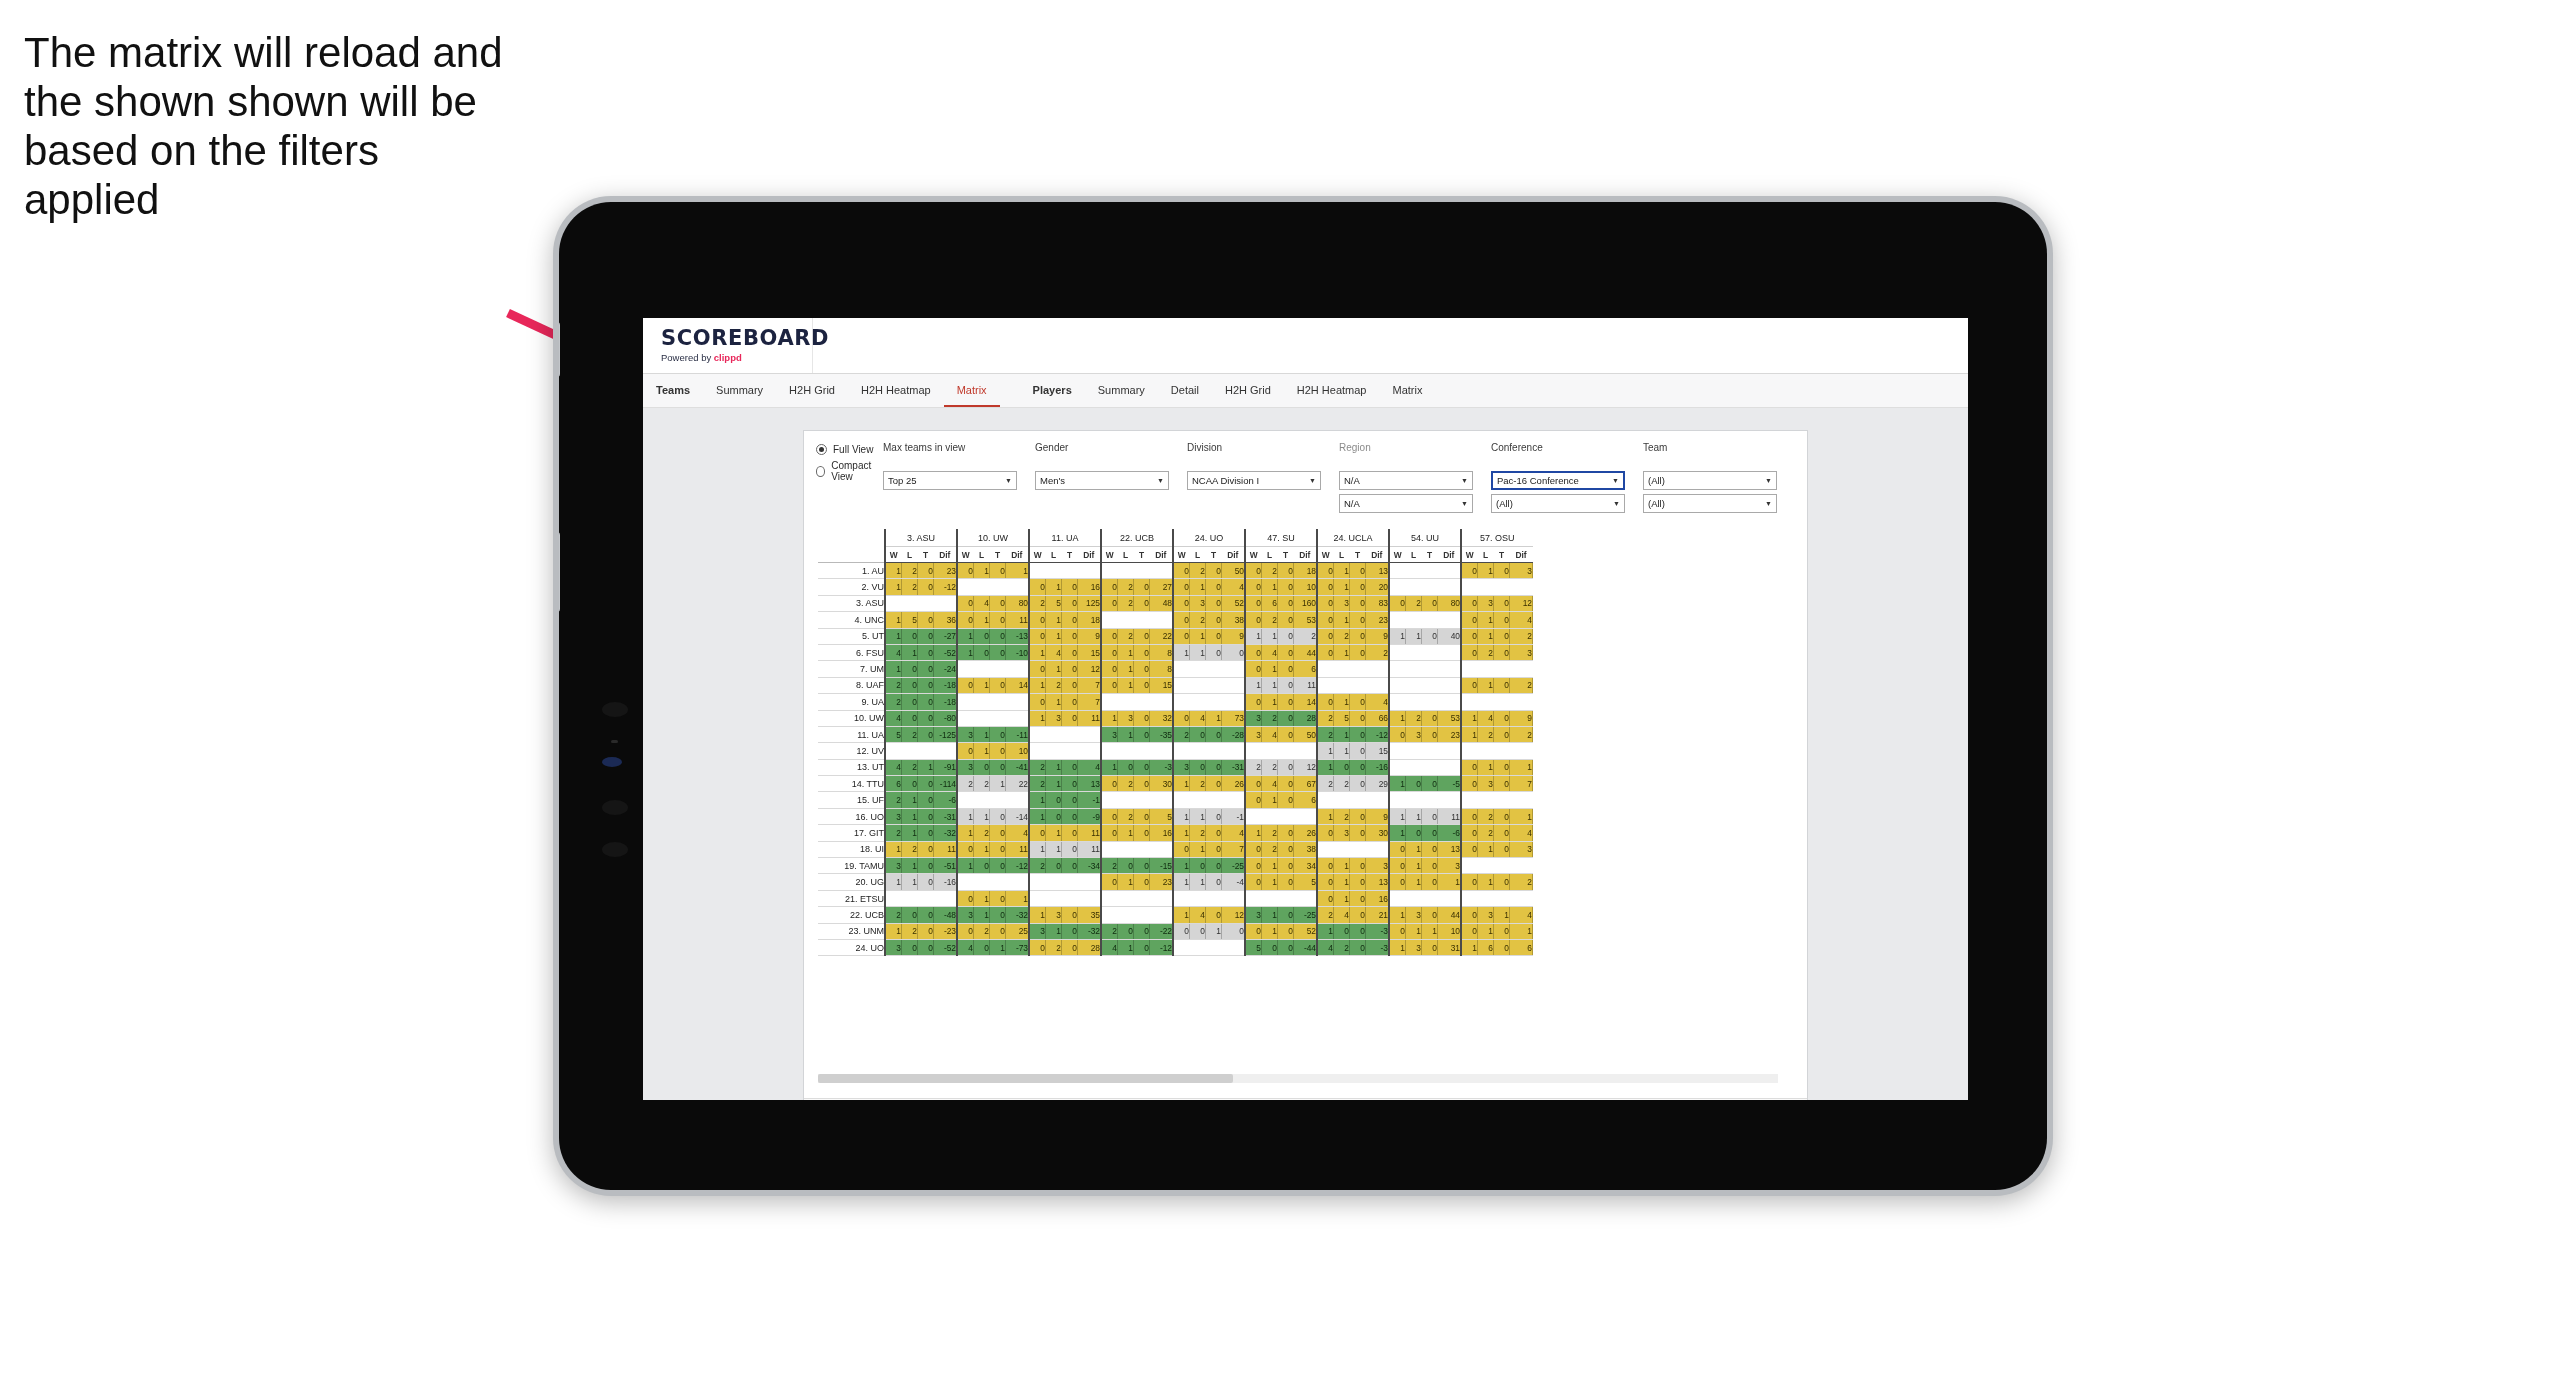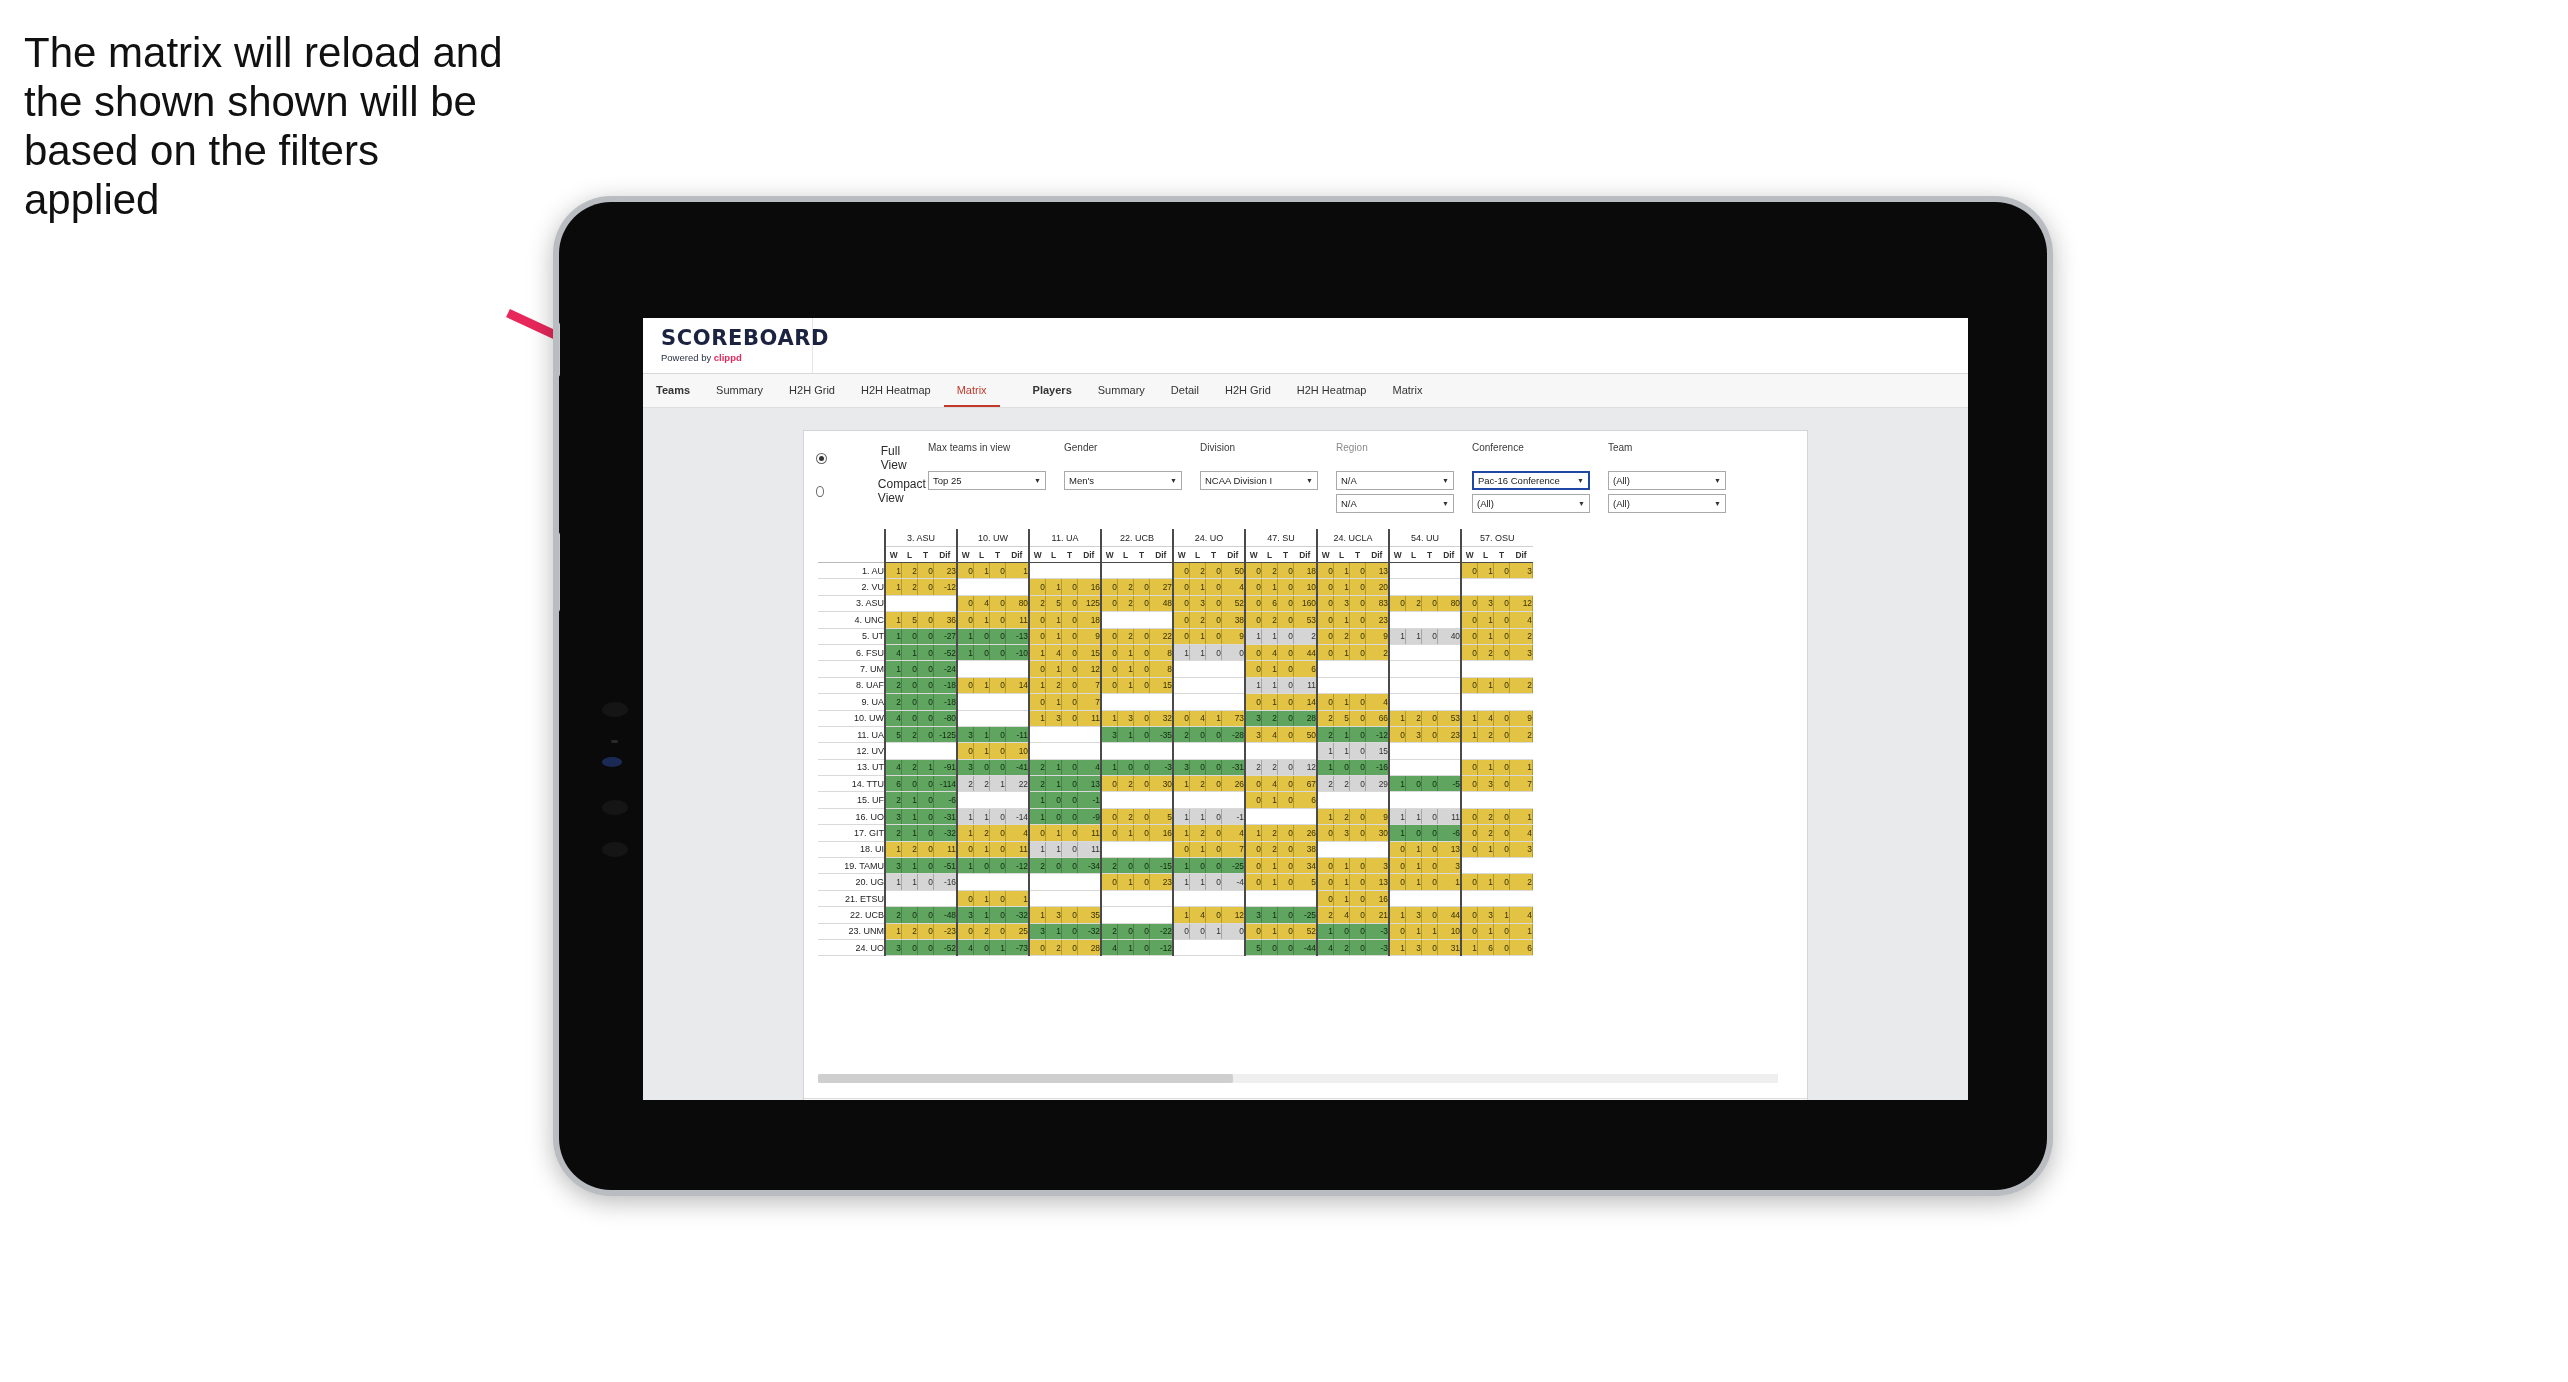--- a/index.html
+++ b/index.html
@@ -58,27 +58,27 @@
   
   #work{padding:22px 0 0 0;}
   #sheet{margin:0 auto;width:1005px;background:#fff;border:1px solid #d2d4d7;
     box-sizing:border-box;height:700px;position:relative;overflow:hidden;}
 
   
   #filters{display:flex;align-items:flex-start;padding:11px 12px 8px 12px;gap:0;}
   .fgrp{margin-right:18px;}
   .flabel{font-size:10px;color:#3a3a3a;margin-bottom:17px;line-height:12px;}
   .flabel.dim{color:#8b8b8b;}
-  .fsel{width:118px;height:19px;border:1px solid #a9a9a9;background:#fff;
+  .fsel{width:134px;height:19px;border:1px solid #a9a9a9;background:#fff;
     font-size:9.5px;color:#222;display:flex;align-items:center;padding:0 4px;
     box-sizing:border-box;justify-content:space-between;margin-bottom:4px;}
   .fsel.hl{border:2px solid #1f47a3;}
   .caret{font-size:7px;color:#333;}
   .radios{width:112px;padding-top:2px;}
-  .radio{display:flex;align-items:center;font-size:12px;color:#2b2b2b;margin-bottom:5px;gap:48px;}
+  .radio{display:flex;align-items:center;font-size:10px;color:#2b2b2b;margin-bottom:5px;}
   .rd{width:9px;height:9px;border:1px solid #666;border-radius:50%;margin-right:6px;
       display:inline-block;position:relative;background:#fff;}
   .rd.on::after{content:"";position:absolute;left:2px;top:2px;width:5px;height:5px;
       background:#333;border-radius:50%;}
 
   
   #matrixwrap{padding:4px 14px 0 14px;}
   table.mx{border-collapse:collapse;table-layout:fixed;font-size:8.4px;
            font-family:"Liberation Sans",sans-serif;}
   table.mx td,table.mx th{padding:0;margin:0;}

